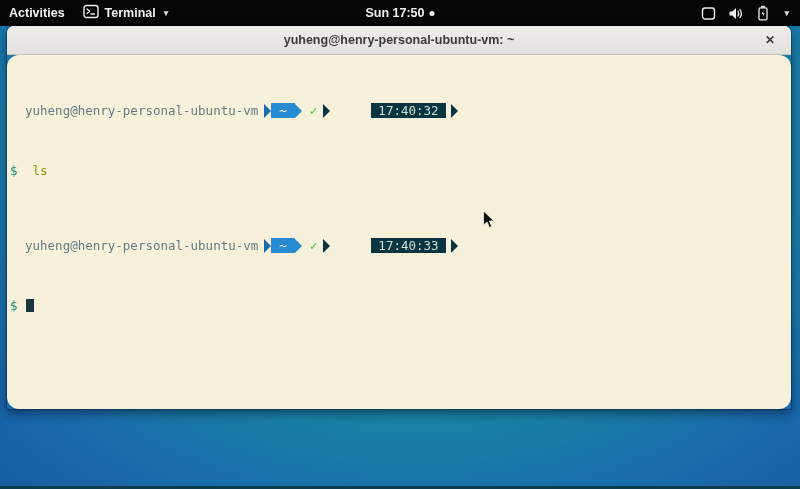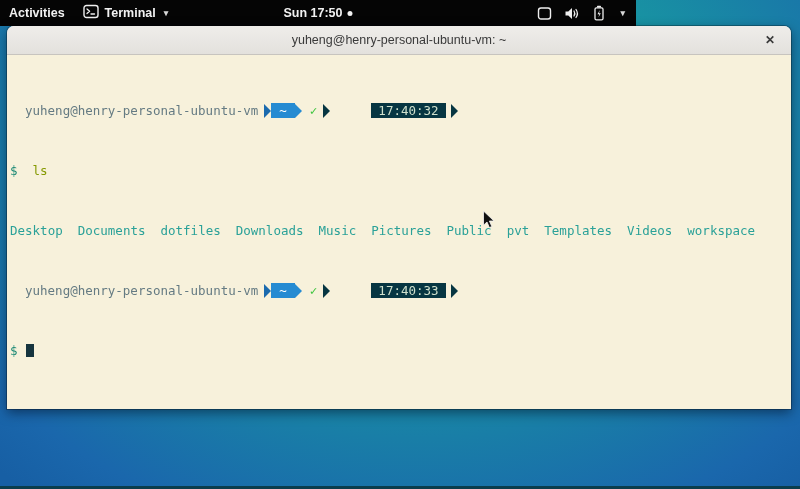--- a/index.html
+++ b/index.html
@@ -5,49 +5,49 @@
   html,body{margin:0;padding:0;width:800px;height:489px;overflow:hidden;
     font-family:"Liberation Sans",sans-serif;}
   .screen{position:relative;width:800px;height:489px;
     background:radial-gradient(ellipse 75% 95% at 52% 28%,
       var(--desktop-gradient_from,#1aab99) 0%, #1895a2 42%,
       var(--desktop-gradient_to,#1a67ac) 88%, #175fa4 100%);}
   .screen-bottom-edge{position:absolute;left:0;bottom:0;width:800px;height:3px;
     background:#0a3d4d;}
 
   
-  .topbar{position:absolute;top:0;left:0;width:636px;height:26px;background:#050505;
+  .topbar{position:absolute;top:0;left:0;width:800px;height:26px;background:#050505;
     display:flex;align-items:center;color:#f2f2f2;font-size:12.5px;font-weight:bold;}
   .tb-item{display:flex;align-items:center;height:26px;padding:0 9px;cursor:default;}
   .tb-left{display:flex;align-items:center;}
   .app-menu{gap:6px;}
   .caret{font-size:9px;color:#d8d8d8;margin-left:2px;line-height:1;}
   .tb-center{position:absolute;left:50%;transform:translateX(-50%);gap:5px;}
   .clock-dot{width:5px;height:5px;border-radius:50%;background:#f2f2f2;display:inline-block;}
   .tb-right{position:absolute;right:2px;gap:12px;}
   .tb-right svg{display:block;}
 
   
   .window{position:absolute;left:7px;top:26px;width:784px;height:383px;
     border-radius:7px 7px 0 0;
     box-shadow:0 4px 12px rgba(0,10,30,.5), 0 0 0 1px rgba(0,0,0,.28);
     display:flex;flex-direction:column;overflow:hidden;}
   .titlebar{height:28px;flex:0 0 28px;background:var(--window-titlebar_bg,#e8e6e2);
     background-image:linear-gradient(#efedea,#e3e1dd);
     border-bottom:1px solid #c7c4bf;position:relative;
     display:flex;align-items:center;justify-content:center;}
-  .titlebar .title{font-size:12.5px;font-weight:normal;color:var(--window-title_color,#3a3a3a);}
+  .titlebar .title{font-size:12.5px;font-weight:bold;color:var(--window-title_color,#3a3a3a);}
   .close-btn{position:absolute;right:12px;top:50%;transform:translateY(-50%);
     font-size:12px;font-weight:bold;color:#3a3a3a;width:18px;height:18px;
     display:flex;align-items:center;justify-content:center;cursor:pointer;}
 
   .term{flex:1;background:var(--terminal-bg,#f7f1db);
     font-family:"DejaVu Sans Mono","Liberation Mono",monospace;
     font-size:12.5px;line-height:15px;color:#444;
-    padding:3px 0 0 3px;white-space:pre;}
+    padding:3px 0 0 3px;white-space:pre;border-radius:12px;}
   .line{height:15px;display:flex;align-items:center;white-space:pre;}
   .host{color:var(--terminal-colors-host_text,#657b83);padding-left:15px;}
   .tri{width:0;height:0;border-top:7.5px solid transparent;border-bottom:7.5px solid transparent;
     border-left:7px solid transparent;display:inline-block;}
   .tri-dkblue{border-left-color:var(--terminal-colors-segment_blue_dark,#1a6aae);margin-left:6px;}
   .tri-blue{border-left-color:var(--terminal-colors-segment_blue,#268bd2);}
   .tri-dark{border-left-color:var(--terminal-colors-segment_dark,#073642);}
   .tri-gap{margin-left:5px;}
   .seg{display:inline-flex;align-items:center;height:15px;}
   .seg-blue{background:var(--terminal-colors-segment_blue,#268bd2);color:#fff;padding:0 8px;}
@@ -129,21 +129,20 @@
         <span class="tri tri-dark"></span>
         <span class="seg seg-dark"><span>17:40:32</span></span>
         <span class="tri tri-dark tri-gap"></span>
       </div>
 
       <div class="line">
         <span class="pchar">$</span>
         <span class="cmd">ls</span>
       </div>
 
-      <div class="line dirs">Desktop  Documents  dotfiles  Downloads  Music  Pictures  Public  pvt  Templates  Videos  workspace</div>
 
       <div class="line">
         <span class="host">yuheng@henry-personal-ubuntu-vm</span>
         <span class="tri tri-dkblue"></span>
         <span class="seg seg-blue"><span>~</span></span>
         <span class="tri tri-blue"></span>
         <span class="check">✓</span>
         <span class="tri tri-dark"></span>
         <span class="seg seg-dark"><span>17:40:33</span></span>
         <span class="tri tri-dark tri-gap"></span>

